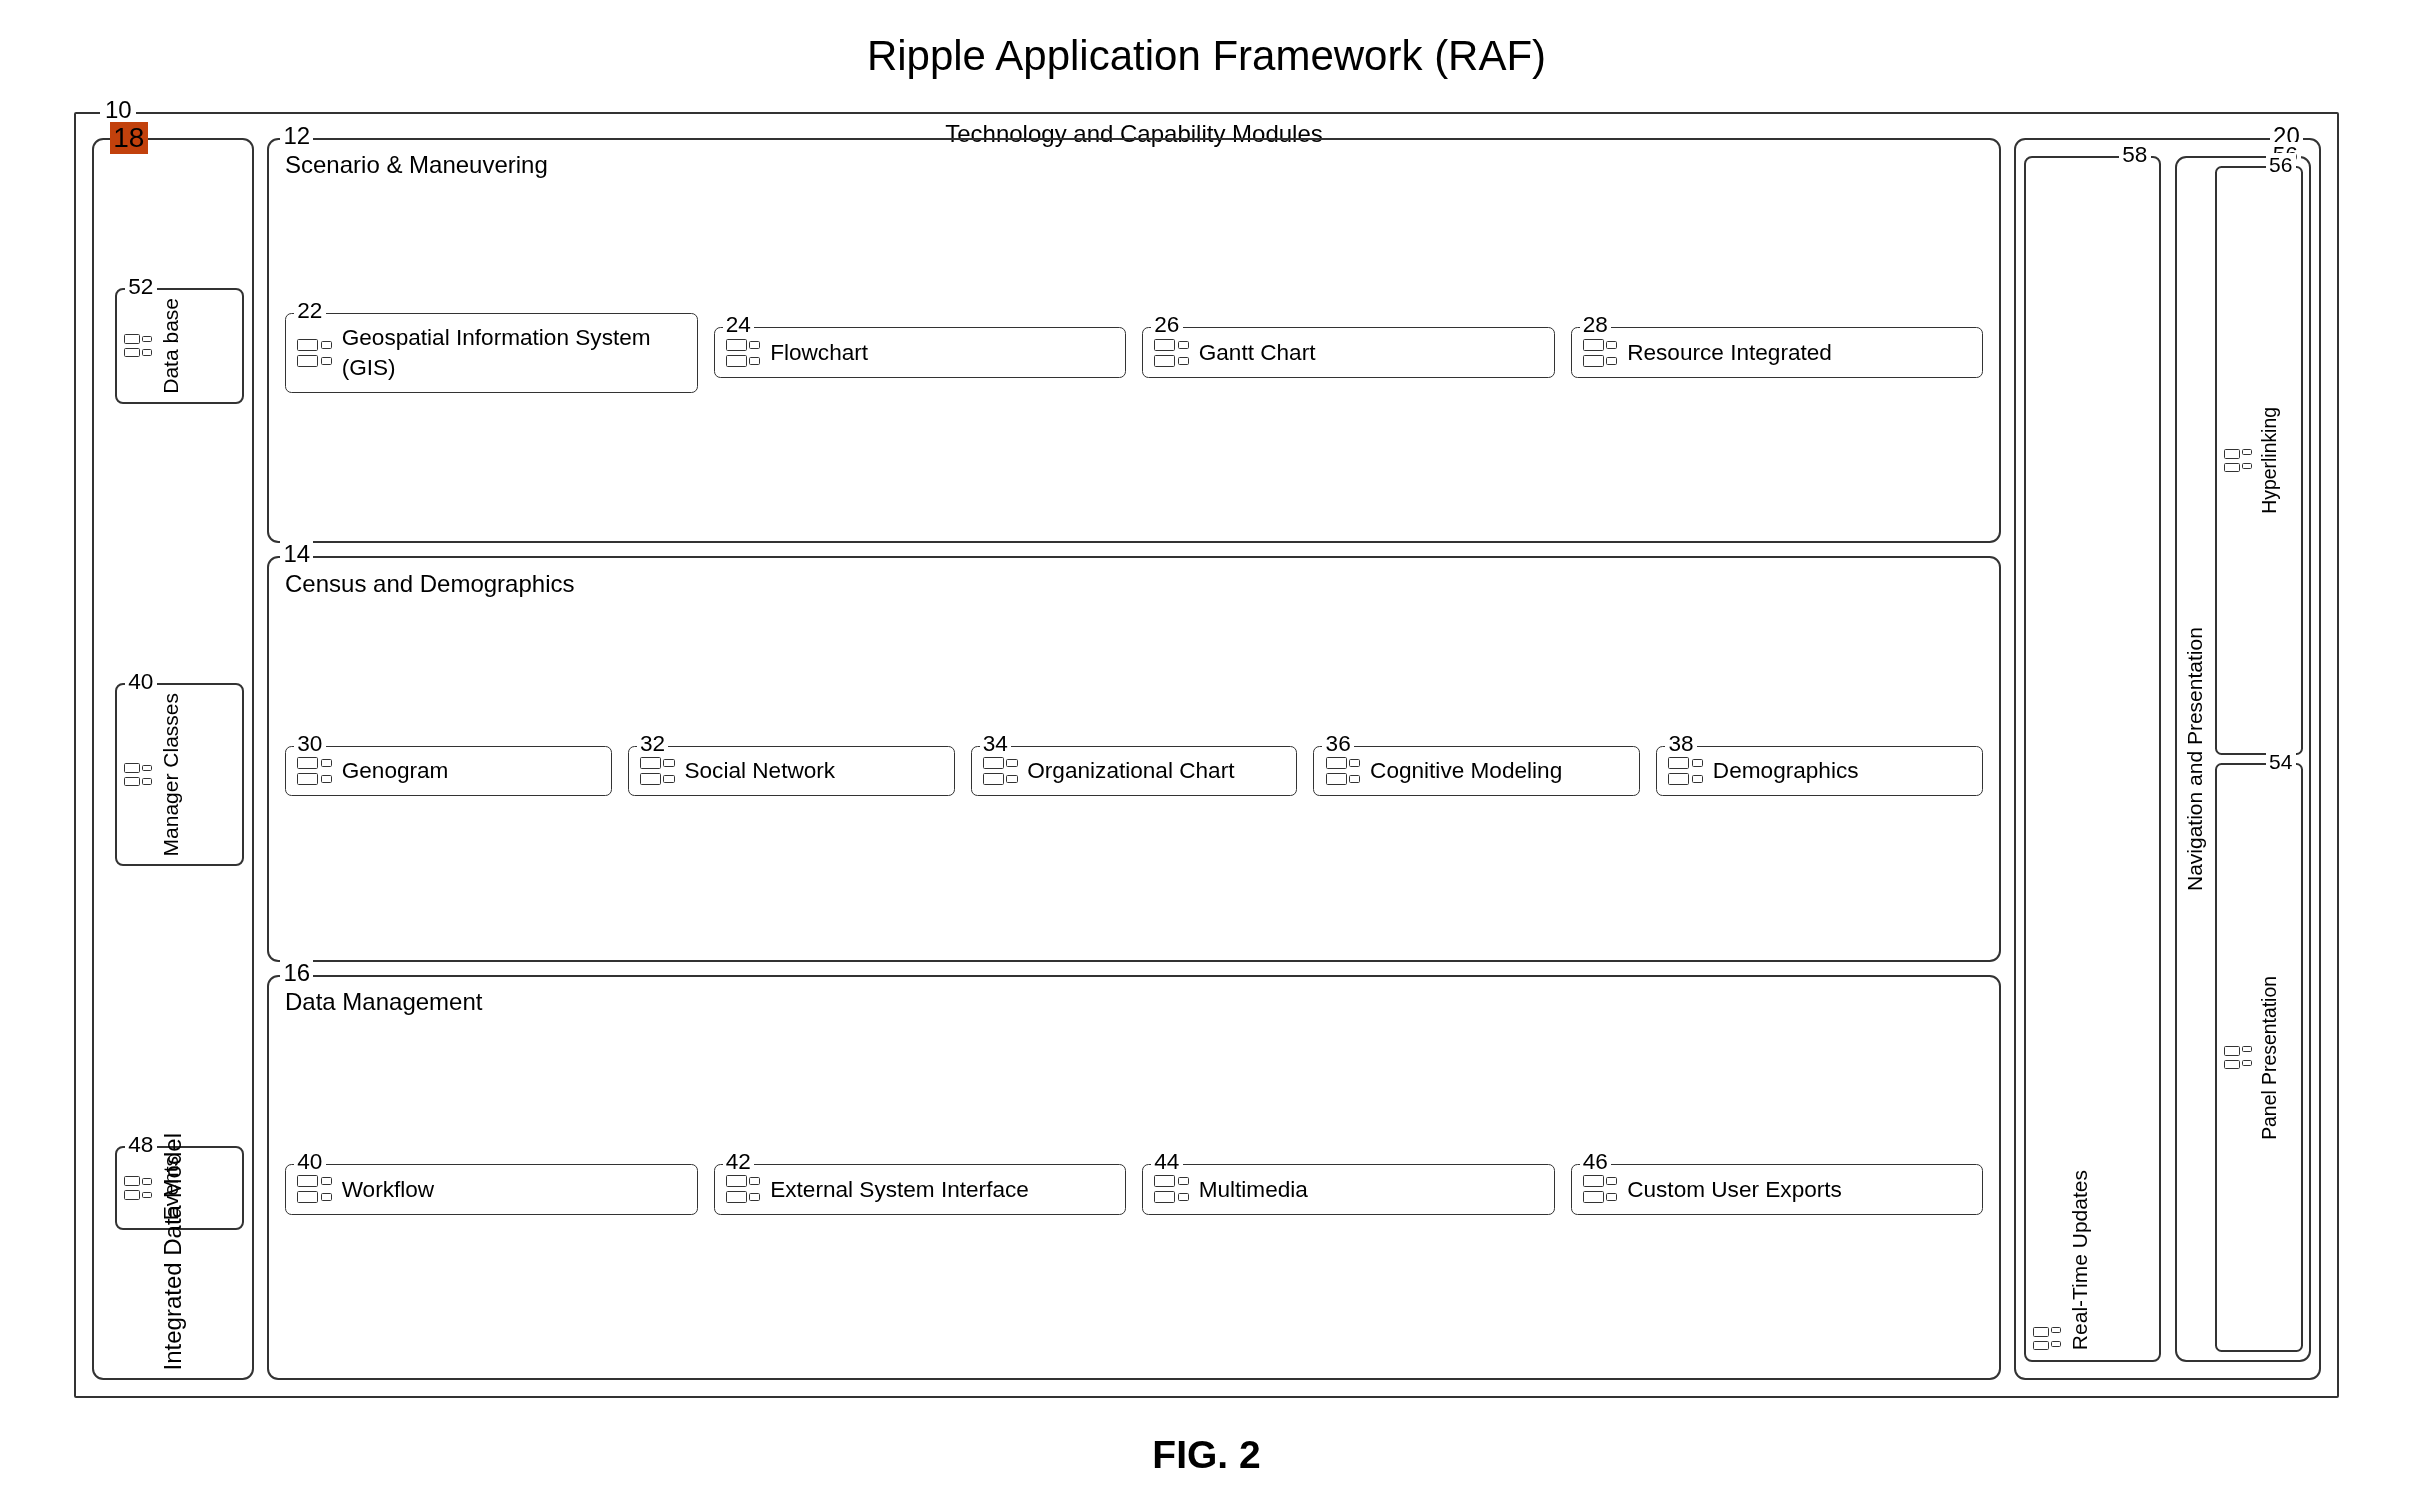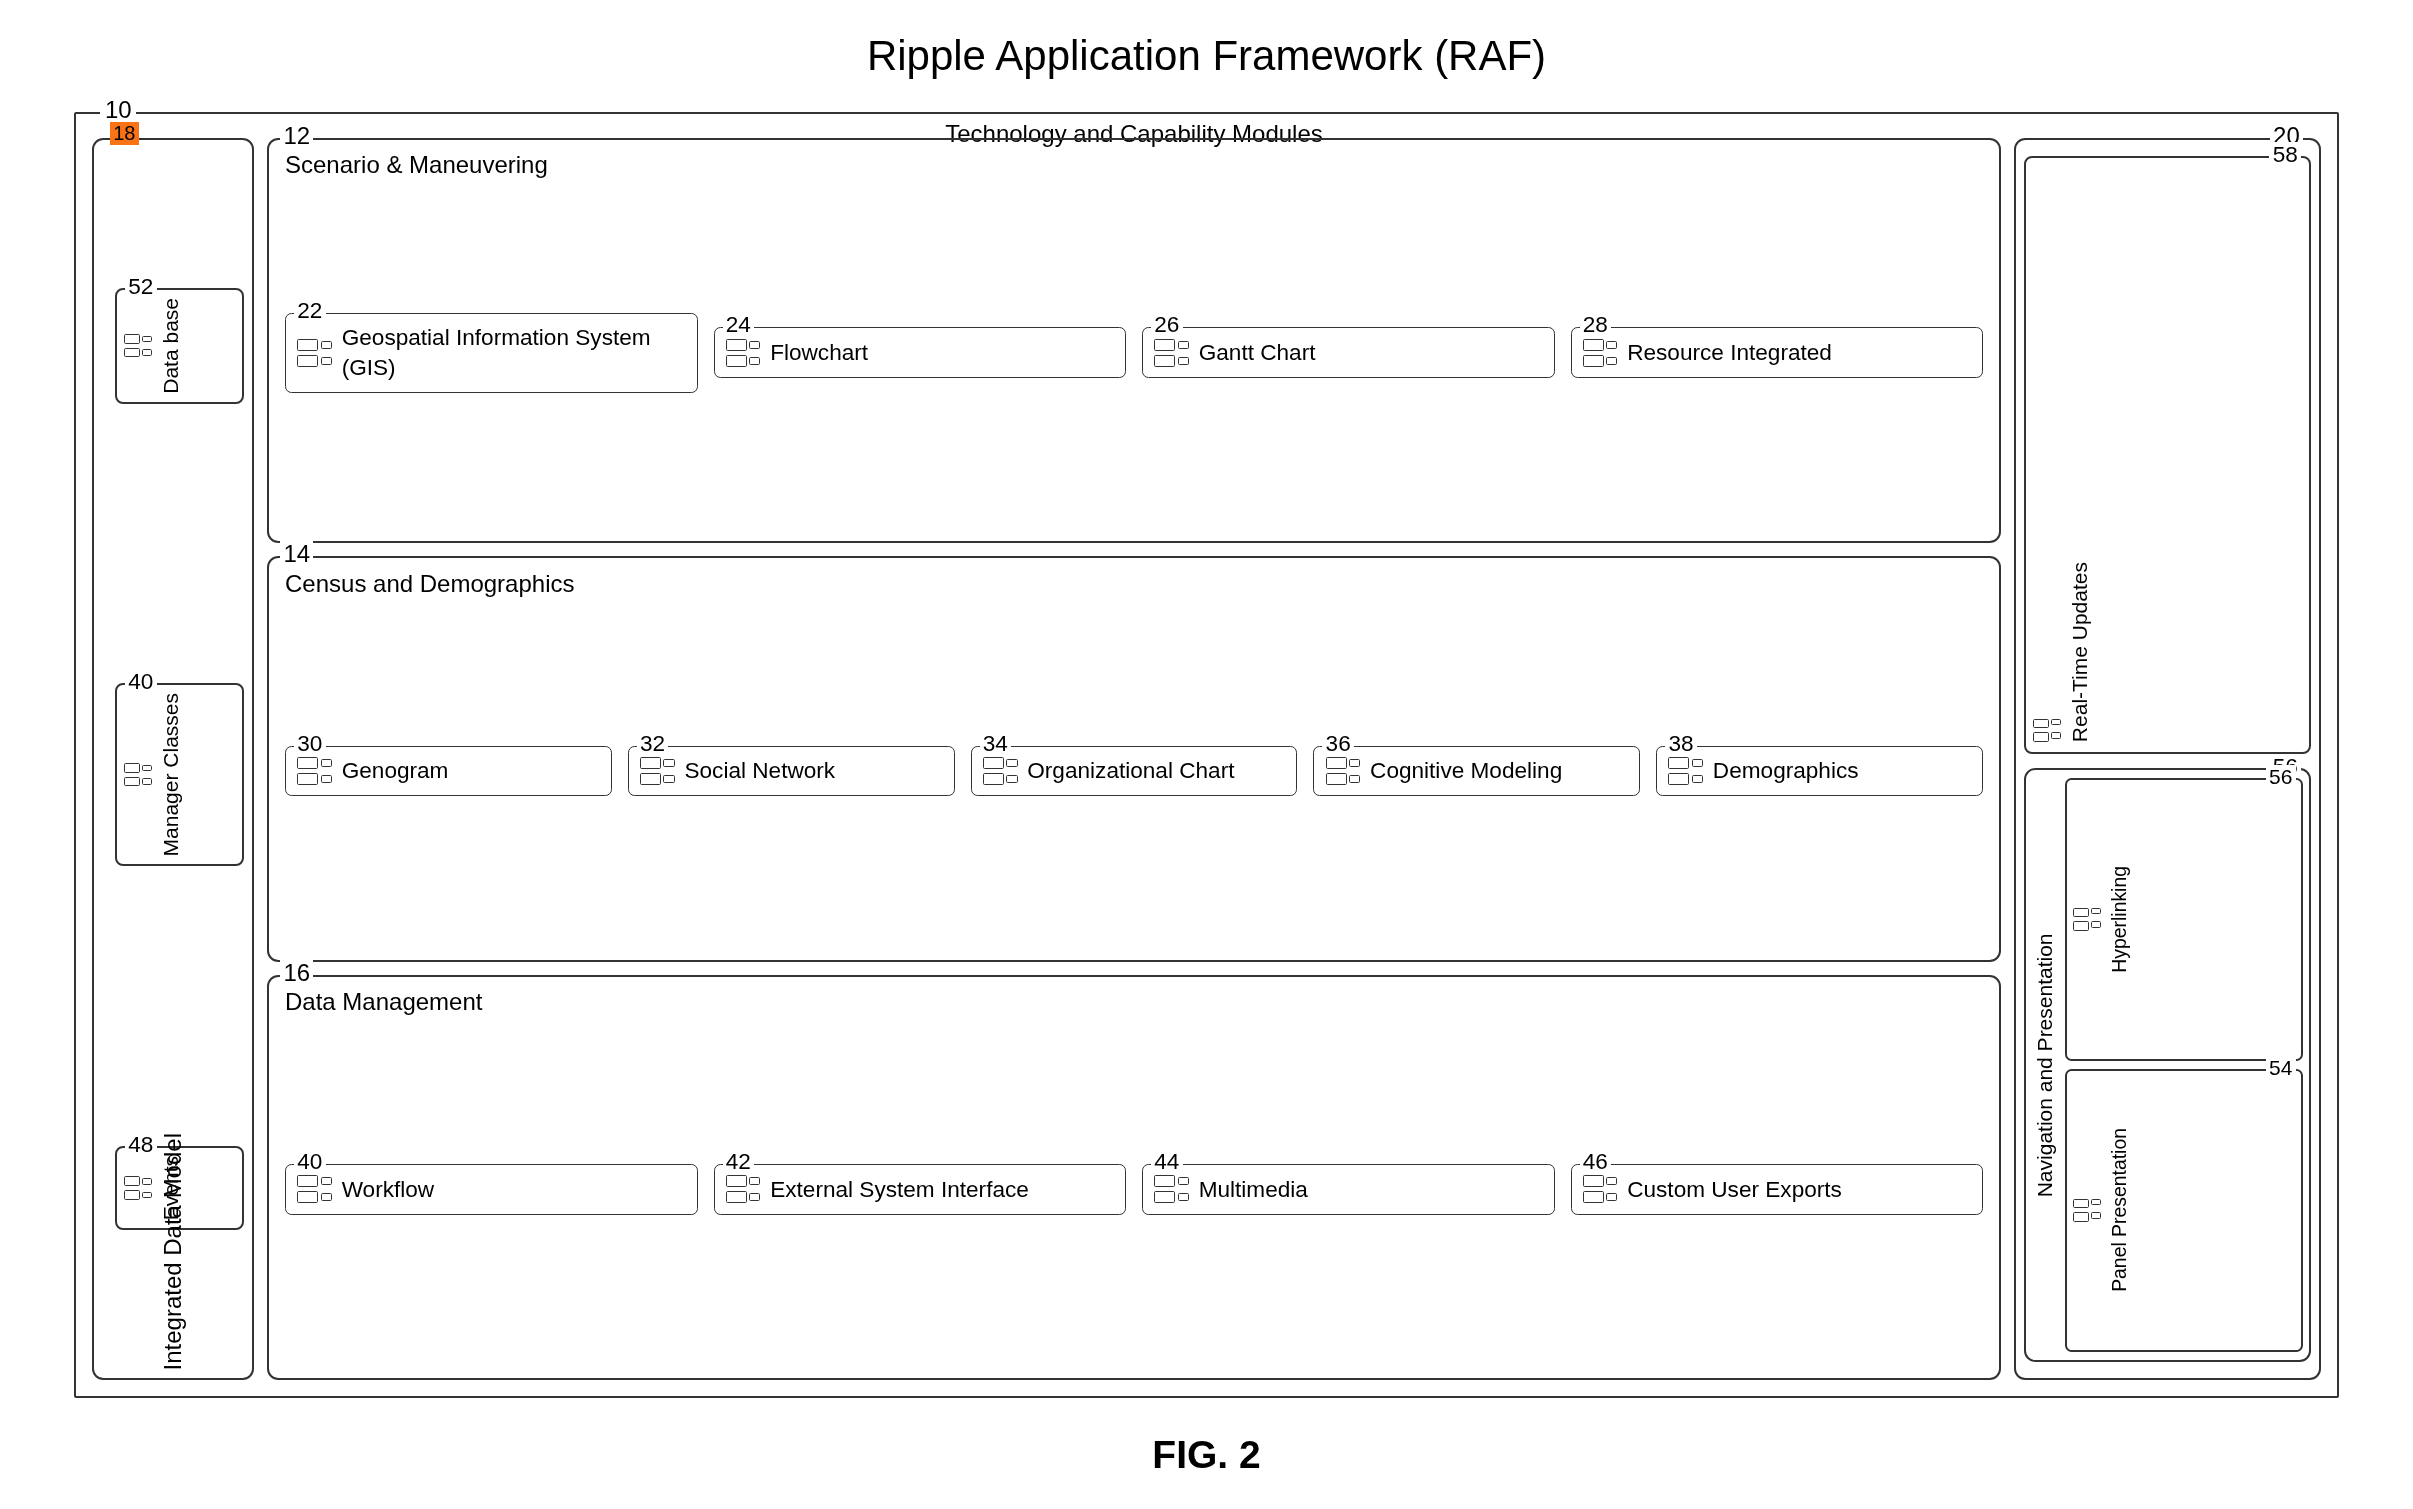--- a/index.html
+++ b/index.html
@@ -45,22 +45,22 @@
       flex-direction: column;
       position: relative;
       border: 2.4px solid #333;
       border-radius: 11.3px;
       flex-shrink: 0;
     }
     .idm-label-num {
       position: absolute;
       top: -18px;
       left: 16px;
-      font-size: 20px;
-      background: #f97316;
+      font-size: 28px;
+      background: #c2410c;
       padding: 0 3.2px;
     }
     
     .left-sub-boxes {
       display: flex;
       flex-direction: column;
       justify-content: space-around;
       align-items: flex-end;
       height: 100%;
       padding: 16px 8px;
@@ -172,21 +172,21 @@
       padding: 0 3.2px;
     }
     .card-text {
       font-size: 22.6px;
       line-height: 1.3;
     }
     
     .right-column {
       width: 307px;
       display: flex;
-      flex-direction: column;
+      flex-direction: row;
       gap: 14px;
       position: relative;
       border: 2.4px solid #333;
       border-radius: 11.3px;
       padding: 16px 8px;
       flex-shrink: 0;
     }
     .right-label-num {
       position: absolute;
       top: -18px;

